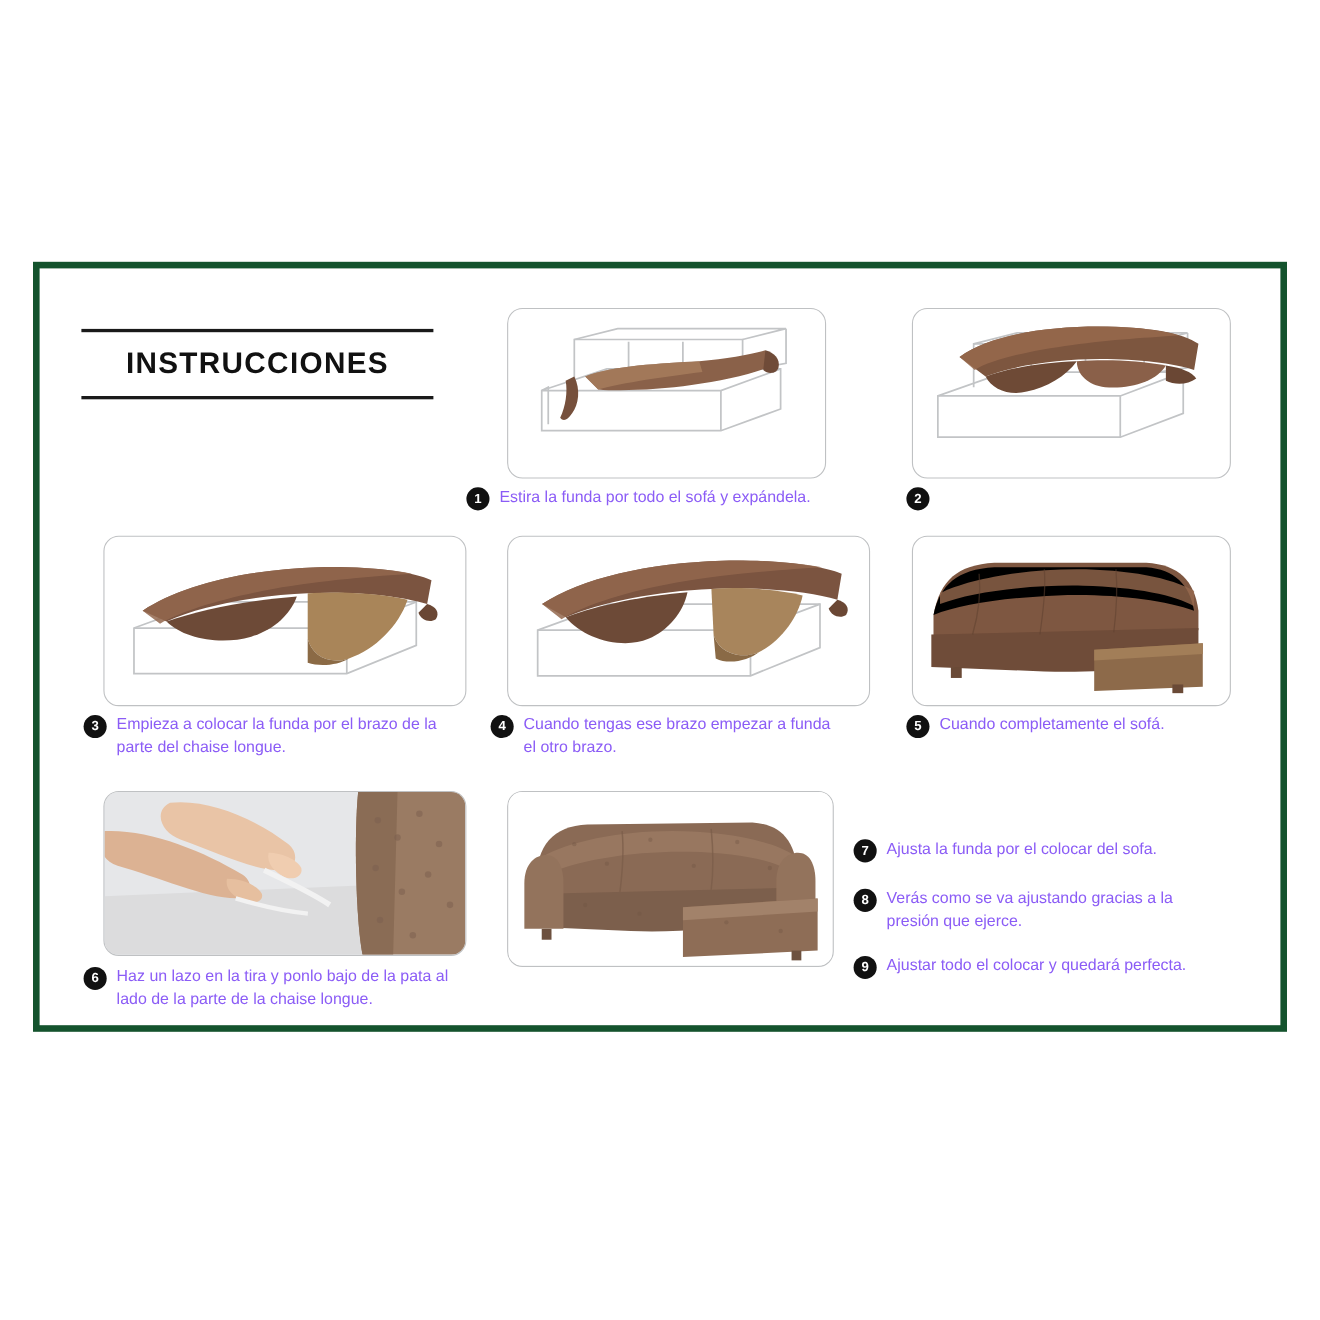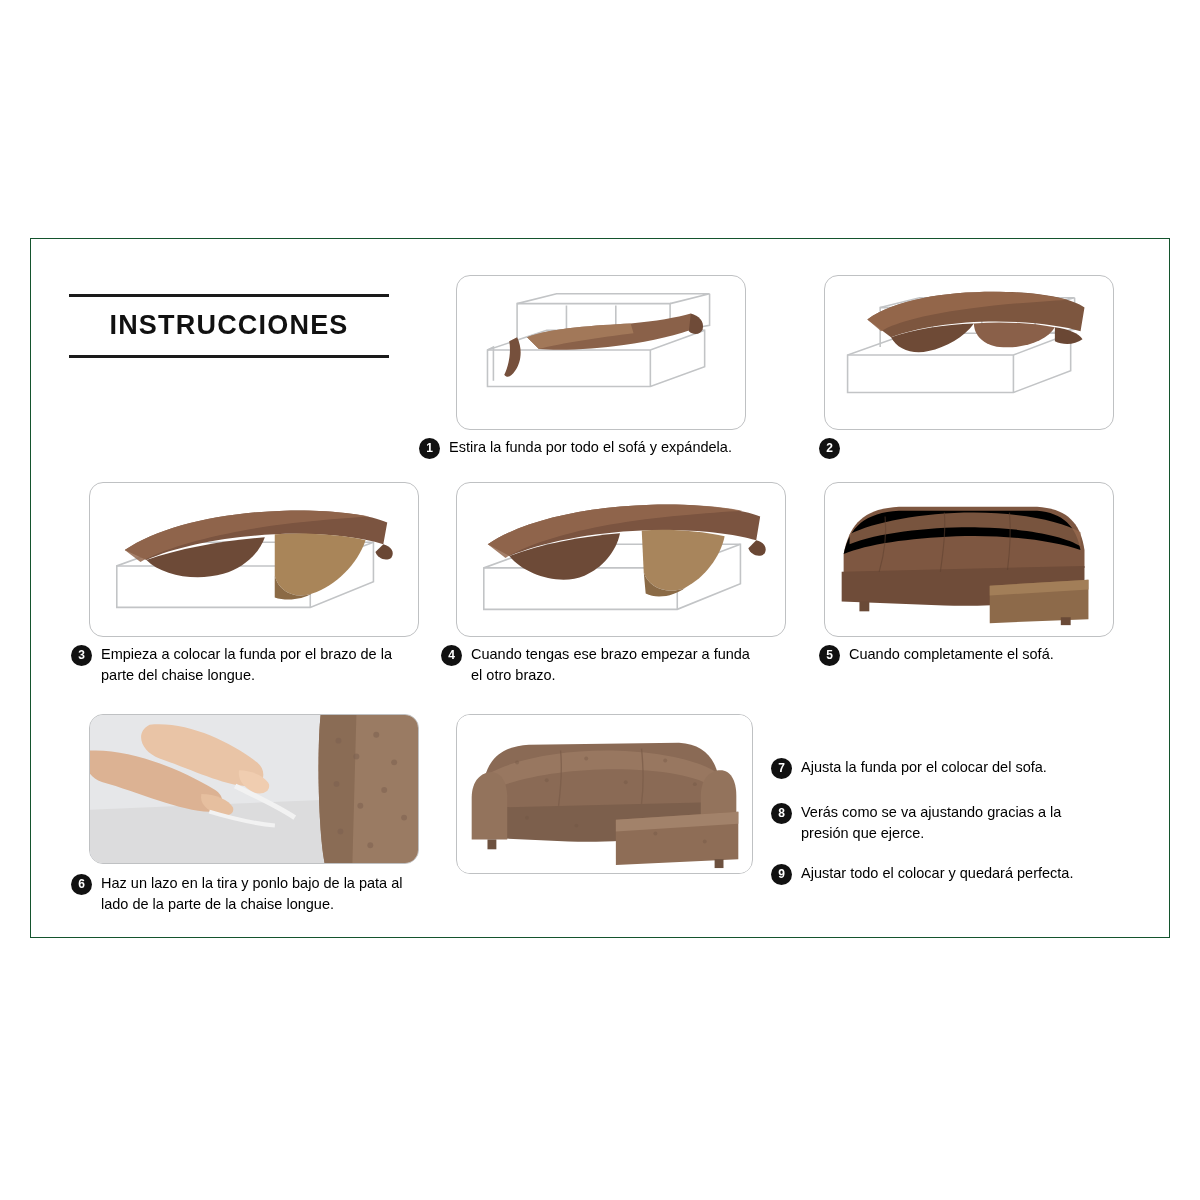--- a/index.html
+++ b/index.html
@@ -14,21 +14,21 @@
     overflow: hidden;
   }
 
   
   #sheet {
     position: absolute;
     left: 30px;
     top: 238px;
     width: 1140px;
     height: 700px;
-    border: 1px solid #14532d;
+    border: 6px solid #14532d;
     background: #ffffff;
     box-sizing: border-box;
   }
 
   
   #title-block {
     position: absolute;
     left: 38px;
     top: 55px;
     width: 320px;
@@ -75,21 +75,21 @@
     color: #ffffff;
     font-size: 12px;
     font-weight: bold;
     line-height: 21px;
     text-align: center;
     margin-top: 1px;
   }
   .step-text {
     font-size: 14.5px;
     line-height: 1.45;
-    color: #000000;
+    color: #8b5cf6;
   }
 
   
   .ill { display: block; width: 100%; height: 100%; }
 
   
   .photo-bg { background: #e9eaec; }
 </style>
 </head>
 <body>

